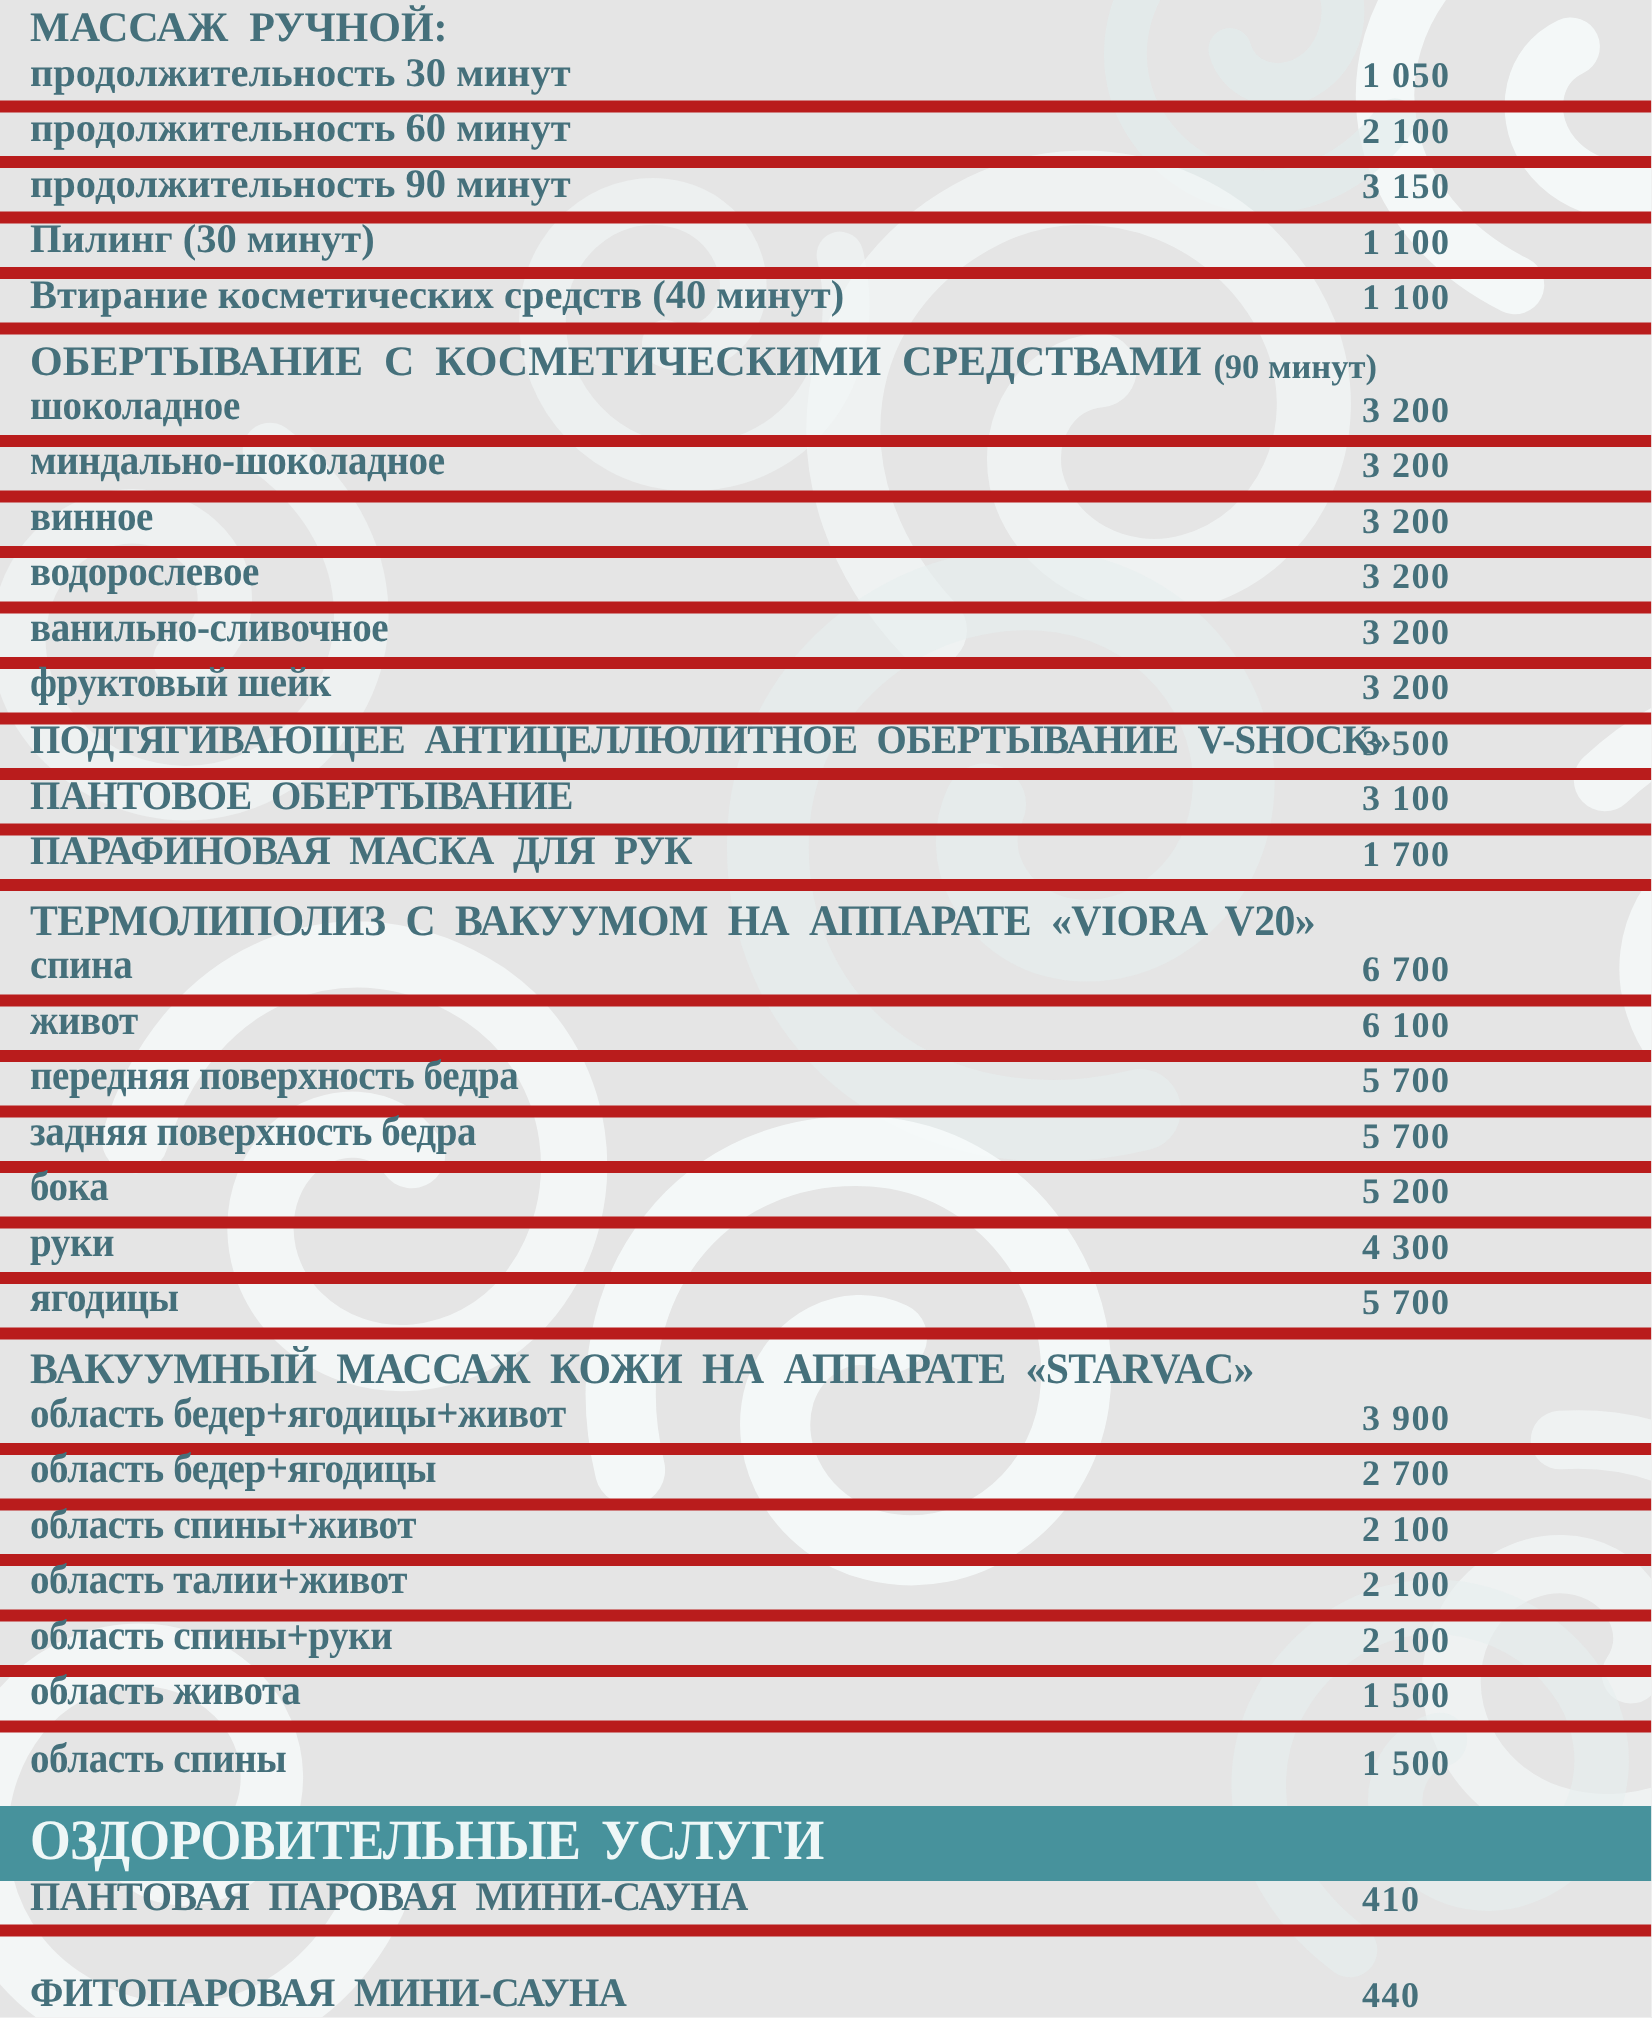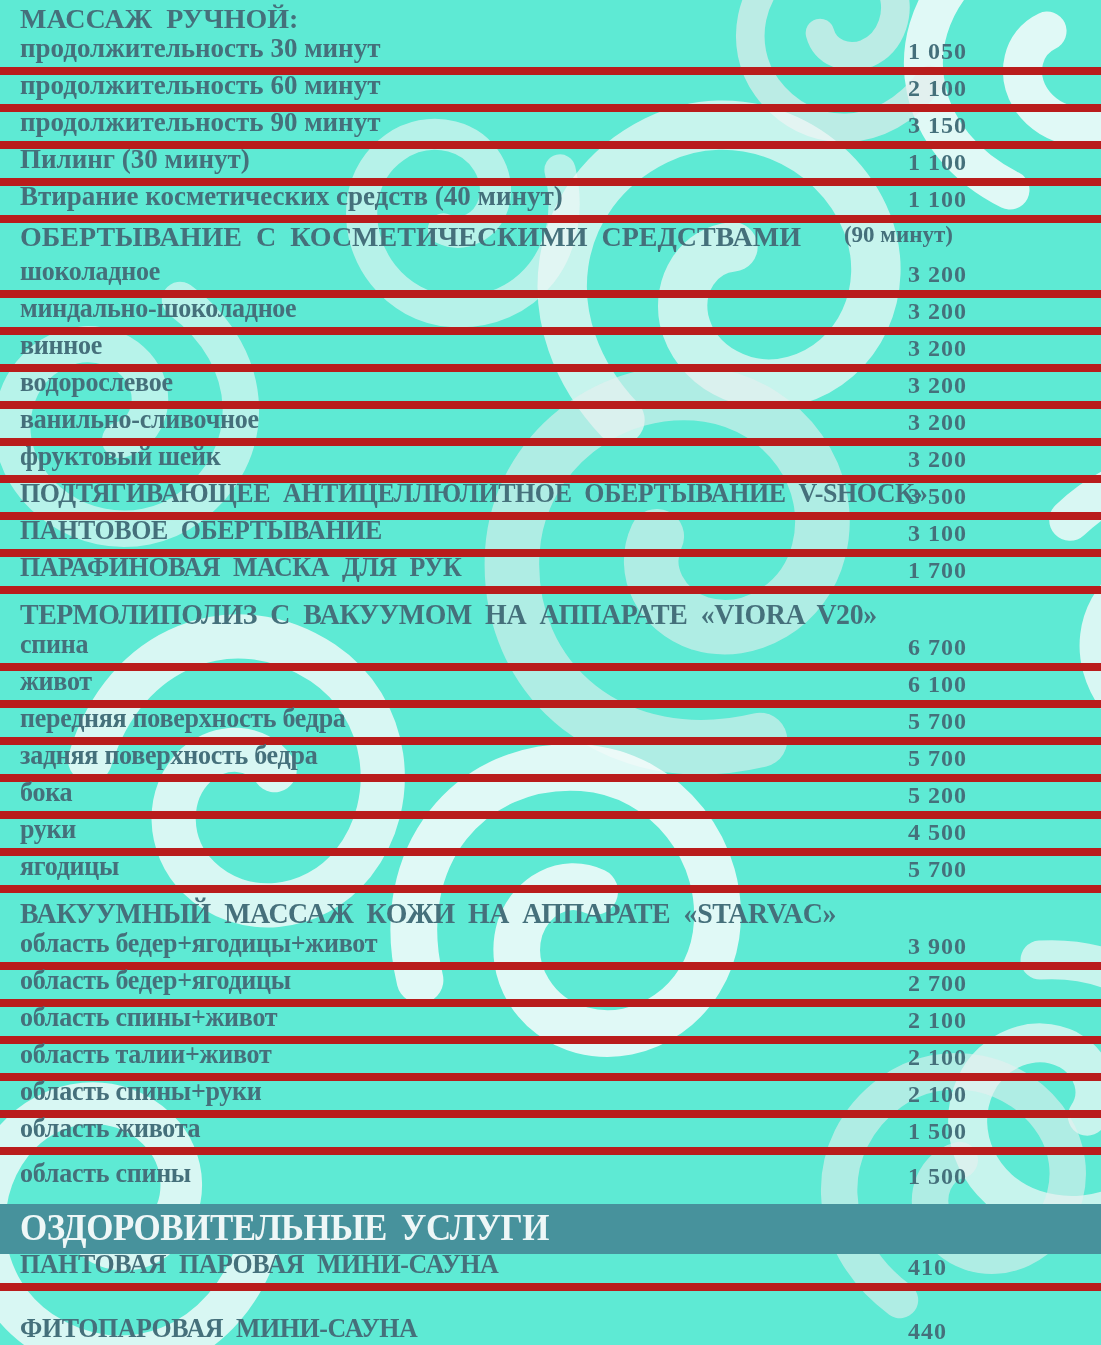--- a/index.html
+++ b/index.html
@@ -1,20 +1,20 @@
 <!DOCTYPE html>
 <html><head>
 <meta charset="utf-8">
 <style>
   html,body{margin:0;padding:0;}
   .page{
     position:relative;
     width:1101px;height:1345px;
     overflow:hidden;
-    background:#5eead4;
+    background:#e5e5e5;
     font-family:"Liberation Serif","DejaVu Serif",serif;
     font-weight:700;
     color:#45707b;
   }
   .bg{position:absolute;left:0;top:0;width:1101px;height:1345px;pointer-events:none;}
   .content{position:relative;z-index:2;}
 
   
   .b-row{
     position:relative;
@@ -114,21 +114,21 @@
         <span class="price">3 150</span>
       </div>
       <div class="b-row s-serif">
         <span class="label">Пилинг  (30 минут)</span>
         <span class="price">1 100</span>
       </div>
       <div class="b-row s-serif">
         <span class="label">Втирание косметических средств (40 минут)</span>
         <span class="price">1 100</span>
       </div>
-      <div class="b-header s-serif" style="display: flex; align-items: flex-start; padding-left: 20px; padding-bottom: 5px; box-sizing: border-box; gap: 35px;">
+      <div class="b-header s-serif" style="display: flex; align-items: flex-end; padding-left: 20px; padding-bottom: 5px; box-sizing: border-box;">
         <span class="label" style="position: static;">ОБЕРТЫВАНИЕ  С  КОСМЕТИЧЕСКИМИ  СРЕДСТВАМИ</span>
         <span class="suffix" style="position: static; margin-left: 8px;">(90 минут)</span>
       </div>
       <div class="b-row s-cond">
         <span class="label">шоколадное</span>
         <span class="price">3 200</span>
       </div>
       <div class="b-row s-cond">
         <span class="label">миндально-шоколадное</span>
         <span class="price">3 200</span>
@@ -179,21 +179,21 @@
       <div class="b-row s-cond">
         <span class="label">задняя поверхность бедра</span>
         <span class="price">5 700</span>
       </div>
       <div class="b-row s-cond">
         <span class="label">бока</span>
         <span class="price">5 200</span>
       </div>
       <div class="b-row s-cond">
         <span class="label">руки</span>
-        <span class="price">4 500</span>
+        <span class="price">4 300</span>
       </div>
       <div class="b-row s-cond">
         <span class="label">ягодицы</span>
         <span class="price">5 700</span>
       </div>
       <div class="b-header s-cond">
         <span class="label">ВАКУУМНЫЙ  МАССАЖ  КОЖИ  НА  АППАРАТЕ  «STARVAC»</span>
       </div>
       <div class="b-row s-cond">
         <span class="label">область бедер+ягодицы+живот</span>

